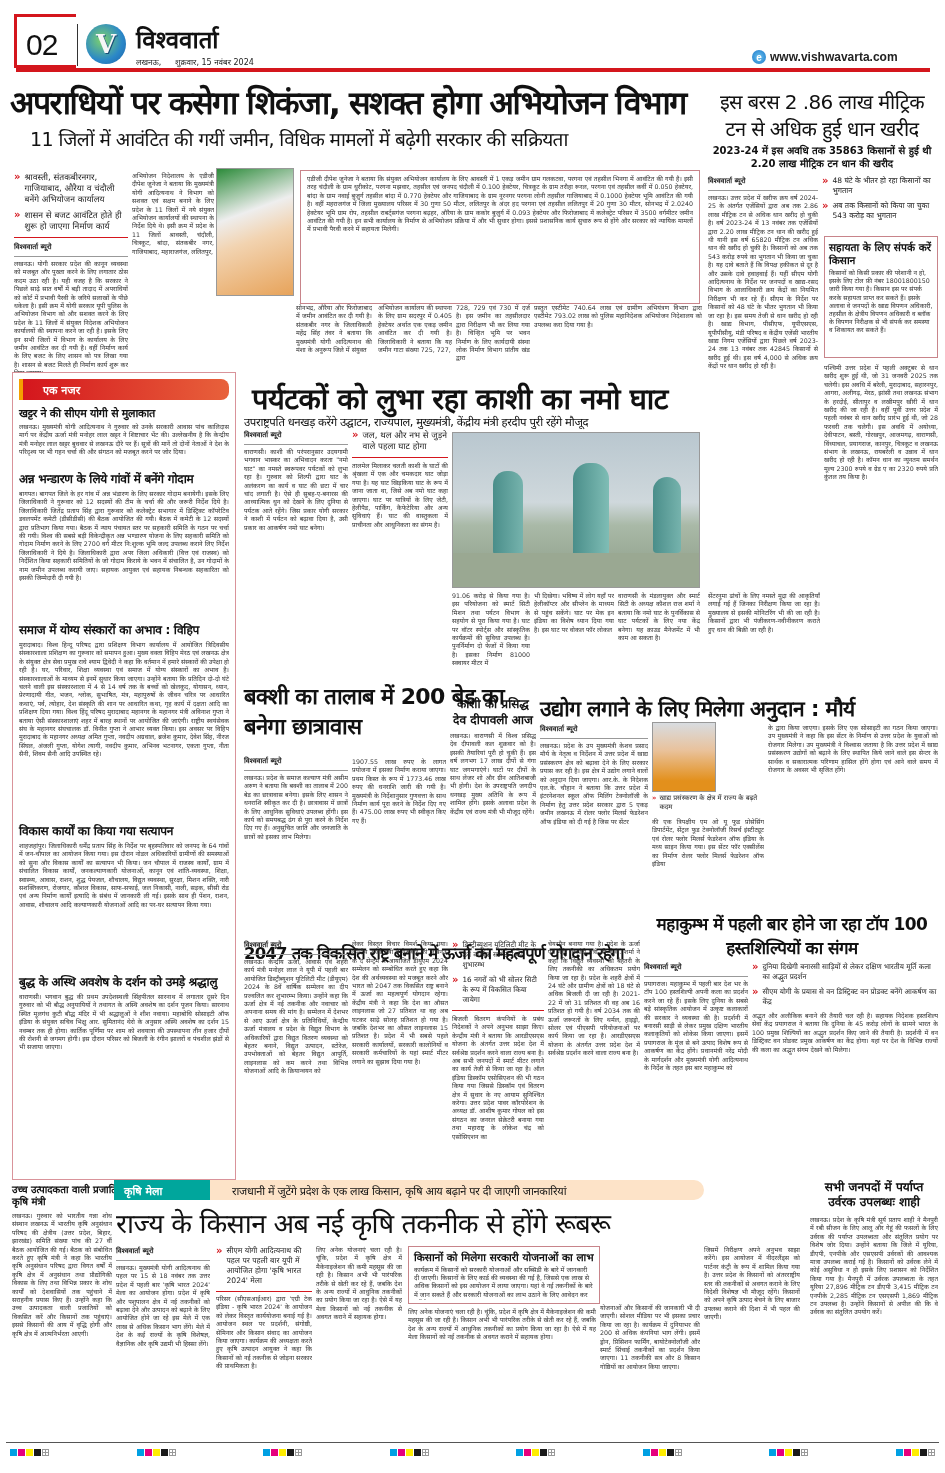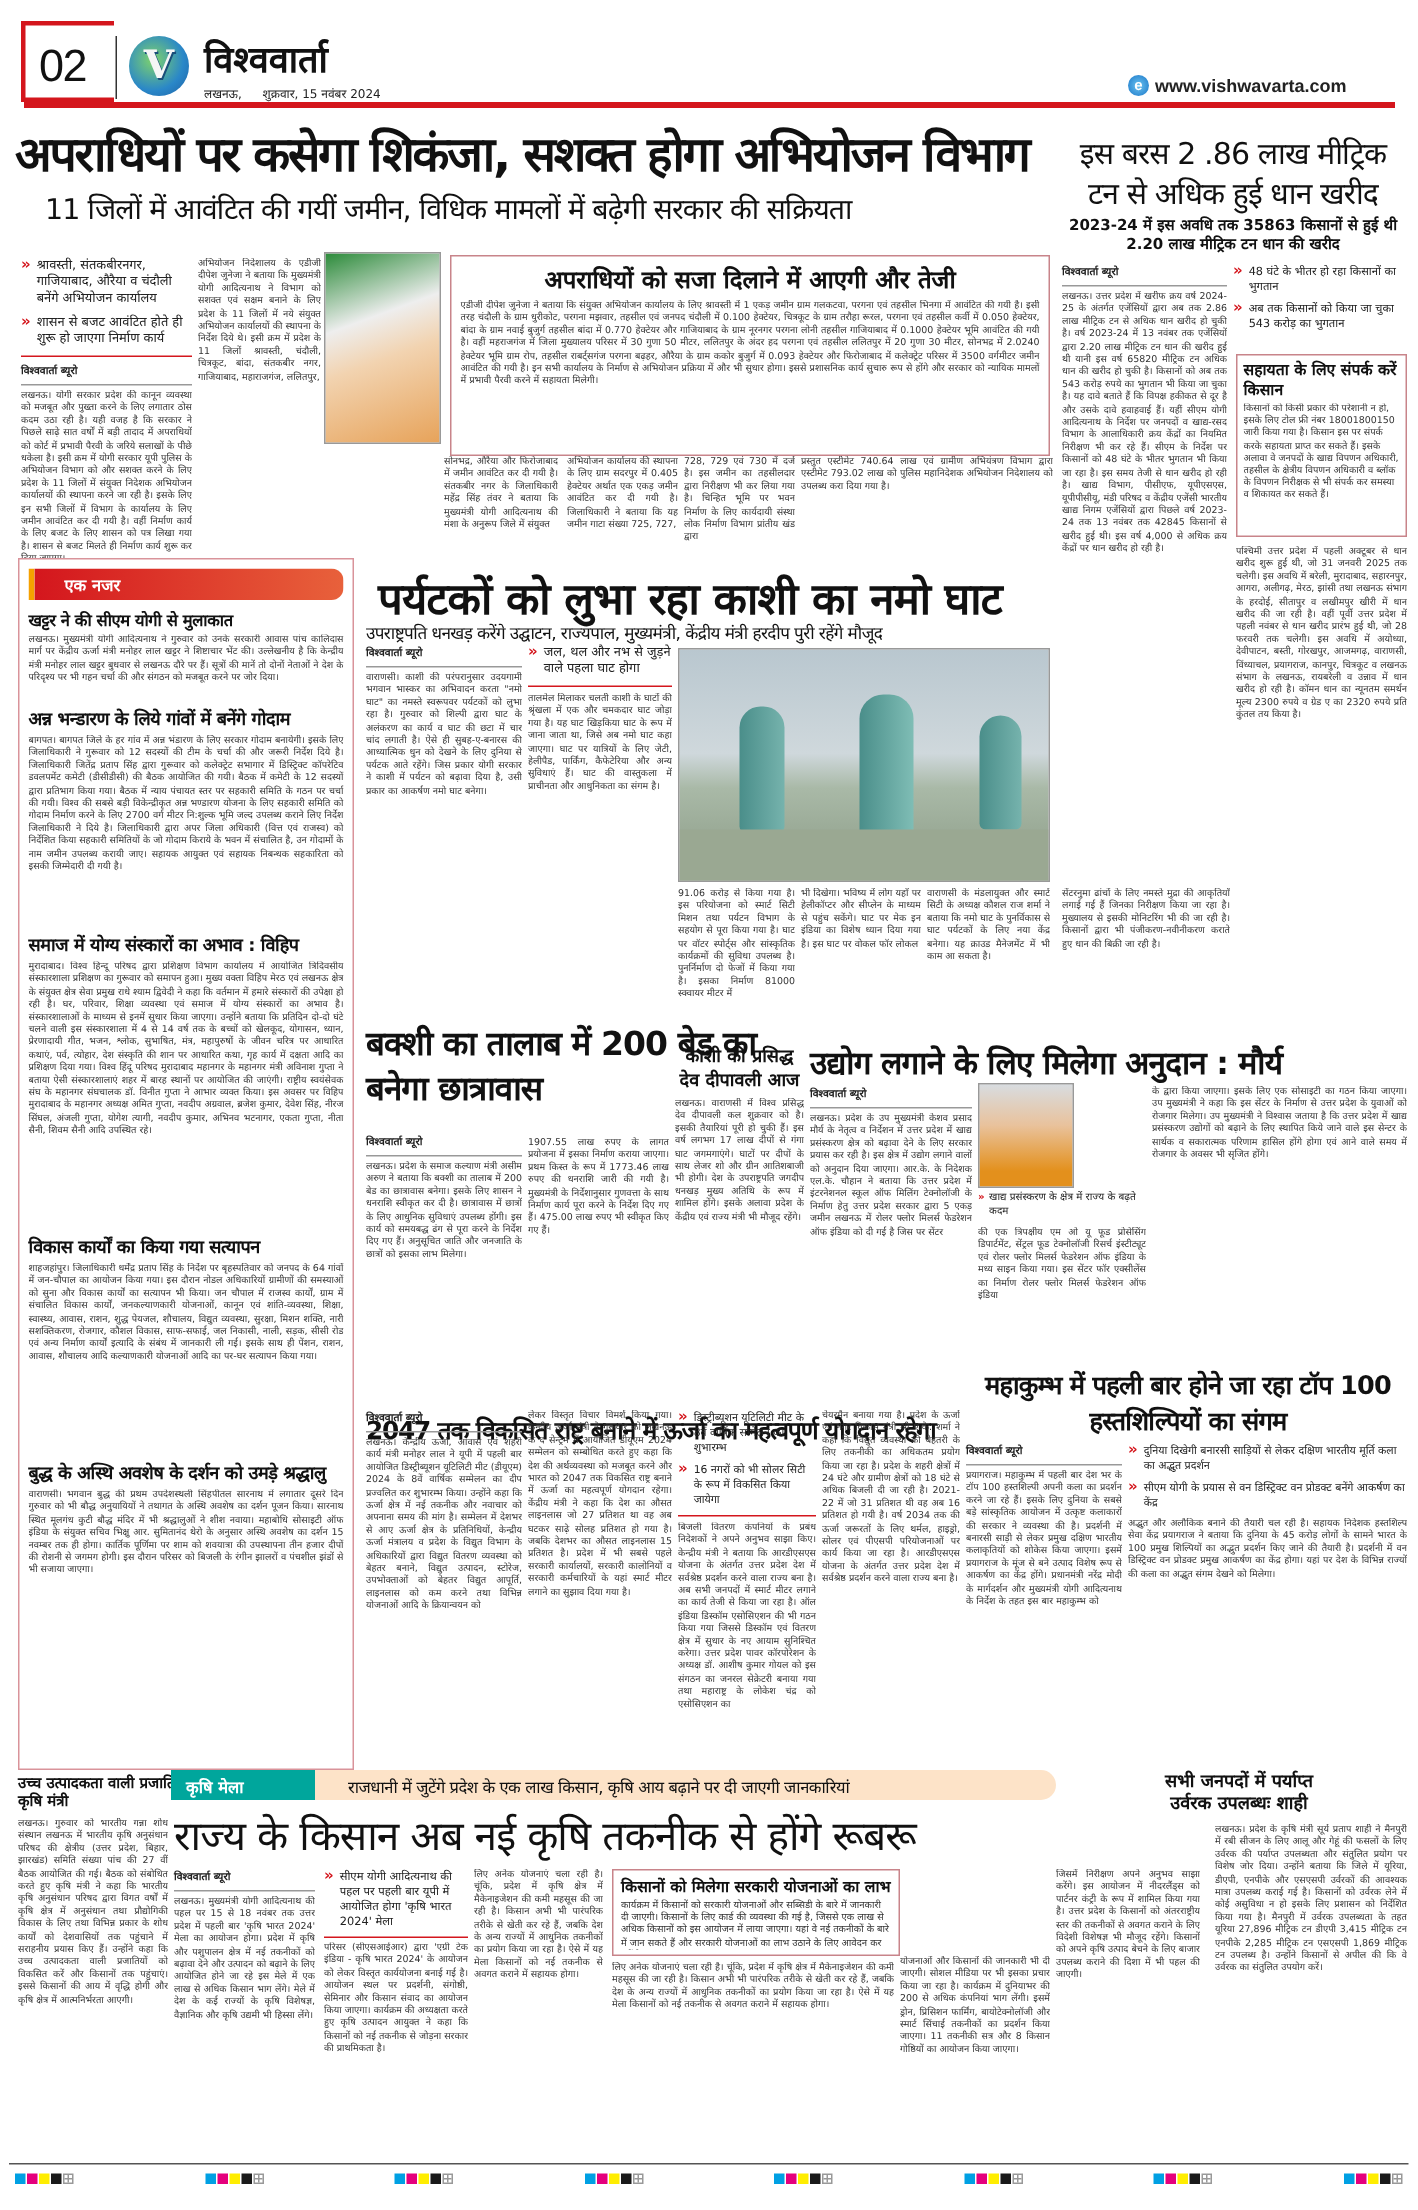--- a/index.html
+++ b/index.html
@@ -49,21 +49,20 @@
     </div>
   <div style="border-top:1px solid #d4161d;margin:3px 0 4px;"></div>
   <div class="bureau">विश्ववार्ता ब्यूरो</div>
   <div class="body-text" style="height:112px;">लखनऊ। योगी सरकार प्रदेश की कानून व्यवस्था को मजबूत और पुख्ता करने के लिए लगातार ठोस कदम उठा रही है। यही वजह है कि सरकार ने पिछले साढ़े सात वर्षों में बड़ी तादाद में अपराधियों को कोर्ट में प्रभावी पैरवी के जरिये सलाखों के पीछे धकेला है। इसी क्रम में योगी सरकार यूपी पुलिस के अभियोजन विभाग को और सशक्त करने के लिए प्रदेश के 11 जिलों में संयुक्त निदेशक अभियोजन कार्यालयों की स्थापना करने जा रही है। इसके लिए इन सभी जिलों में विभाग के कार्यालय के लिए जमीन आवंटित कर दी गयी है। वहीं निर्माण कार्य के लिए बजट के लिए शासन को पत्र लिखा गया है। शासन से बजट मिलते ही निर्माण कार्य शुरू कर दिया जाएगा।</div>
 </div>
 <div class="abs body-text" style="left:132px;top:172px;width:82px;height:192px;">अभियोजन निदेशालय के एडीजी दीपेश जुनेजा ने बताया कि मुख्यमंत्री योगी आदित्यनाथ ने विभाग को सशक्त एवं सक्षम बनाने के लिए प्रदेश के 11 जिलों में नये संयुक्त अभियोजन कार्यालयों की स्थापना के निर्देश दिये थे। इसी क्रम में प्रदेश के 11 जिलों श्रावस्ती, चंदौली, चित्रकूट, बांदा, संतकबीर नगर, गाजियाबाद, महाराजगंज, ललितपुर,</div>
 <div class="abs photo" style="left:216px;top:168px;width:78px;height:128px;background:linear-gradient(160deg,#2c8b3a 0%,#eee 35%,#f2d3b0 55%,#e7a35a 100%);"></div>
 <div class="abs body-text" style="left:296px;top:304px;width:76px;height:58px;">सोनभद्र, औरैया और फिरोजाबाद में जमीन आवंटित कर दी गयी है। संतकबीर नगर के जिलाधिकारी महेंद्र सिंह तंवर ने बताया कि मुख्यमंत्री योगी आदित्यनाथ की मंशा के अनुरूप जिले में संयुक्त</div>
 
 <div class="abs box" style="left:300px;top:170px;width:400px;height:134px;border-color:#c8848a;padding:4px 6px;">
-  <div style="text-align:center;font-size:16px;font-weight:bold;color:#111;margin-bottom:3px;">अपराधियों को सजा दिलाने में आएगी और तेजी</div>
   <div class="body-text" style="height:98px;">एडीजी दीपेश जुनेजा ने बताया कि संयुक्त अभियोजन कार्यालय के लिए श्रावस्ती में 1 एकड़ जमीन ग्राम गलकटवा, परगना एवं तहसील भिनगा में आवंटित की गयी है। इसी तरह चंदौली के ग्राम धुरीकोट, परगना मझवार, तहसील एवं जनपद चंदौली में 0.100 हेक्टेयर, चित्रकूट के ग्राम तरौहा रूरल, परगना एवं तहसील कर्वी में 0.050 हेक्टेयर, बांदा के ग्राम नवाई बुजुर्ग तहसील बांदा में 0.770 हेक्टेयर और गाजियाबाद के ग्राम नूरनगर परगना लोनी तहसील गाजियाबाद में 0.1000 हेक्टेयर भूमि आवंटित की गयी है। वहीं महराजगंज में जिला मुख्यालय परिसर में 30 गुणा 50 मीटर, ललितपुर के अंदर हद परगना एवं तहसील ललितपुर में 20 गुणा 30 मीटर, सोनभद्र में 2.0240 हेक्टेयर भूमि ग्राम रोप, तहसील राबर्ट्सगंज परगना बढ़हर, औरैया के ग्राम ककोर बुजुर्ग में 0.093 हेक्टेयर और फिरोजाबाद में कलेक्ट्रेट परिसर में 3500 वर्गमीटर जमीन आवंटित की गयी है। इन सभी कार्यालय के निर्माण से अभियोजन प्रक्रिया में और भी सुधार होगा। इससे प्रशासनिक कार्य सुचारु रूप से होंगे और सरकार को न्यायिक मामलों में प्रभावी पैरवी करने में सहायता मिलेगी।</div>
 </div>
 <div class="abs body-text" style="left:378px;top:304px;width:74px;height:58px;">अभियोजन कार्यालय की स्थापना के लिए ग्राम सदरपुर में 0.405 हेक्टेयर अर्थात एक एकड़ जमीन आवंटित कर दी गयी है। जिलाधिकारी ने बताया कि यह जमीन गाटा संख्या 725, 727,</div>
 <div class="abs body-text" style="left:456px;top:304px;width:74px;height:58px;">728, 729 एवं 730 में दर्ज है। इस जमीन का तहसीलदार द्वारा निरीक्षण भी कर लिया गया है। चिन्हित भूमि पर भवन निर्माण के लिए कार्यदायी संस्था लोक निर्माण विभाग प्रांतीय खंड द्वारा</div>
 <div class="abs body-text" style="left:534px;top:304px;width:168px;height:58px;">प्रस्तुत एस्टीमेट 740.64 लाख एवं ग्रामीण अभियंत्रण विभाग द्वारा एस्टीमेट 793.02 लाख को पुलिस महानिदेशक अभियोजन निदेशालय को उपलब्ध करा दिया गया है।</div>
 
 <div class="abs" style="left:706px;top:88px;width:232px;text-align:center;">
   <div style="font-size:20px;color:#111;white-space:nowrap;letter-spacing:-0.6px;">इस बरस 2 .86 लाख मीट्रिक</div>
   <div style="font-size:20px;color:#111;white-space:nowrap;letter-spacing:-0.6px;">टन से अधिक हुई धान खरीद</div>
 </div>
@@ -214,21 +213,21 @@
 </div>
 <div class="abs body-text" style="left:316px;top:1246px;width:86px;height:190px;">लिए अनेक योजनाएं चला रही है। चूंकि, प्रदेश में कृषि क्षेत्र में मैकेनाइजेशन की कमी महसूस की जा रही है। किसान अभी भी पारंपरिक तरीके से खेती कर रहे हैं, जबकि देश के अन्य राज्यों में आधुनिक तकनीकों का प्रयोग किया जा रहा है। ऐसे में यह मेला किसानों को नई तकनीक से अवगत कराने में सहायक होगा।</div>
 <div class="abs box" style="left:408px;top:1246px;width:192px;height:58px;border-color:#c8848a;padding:3px 5px;">
   <div style="font-size:10.5px;font-weight:bold;color:#111;margin-bottom:2px;white-space:nowrap;">किसानों को मिलेगा सरकारी योजनाओं का लाभ</div>
   <div style="font-size:6.4px;line-height:8.2px;color:#333;height:34px;overflow:hidden;">कार्यक्रम में किसानों को सरकारी योजनाओं और सब्सिडी के बारे में जानकारी दी जाएगी। किसानों के लिए कार्ड की व्यवस्था की गई है, जिससे एक लाख से अधिक किसानों को इस आयोजन में लाया जाएगा। यहां वे नई तकनीकों के बारे में जान सकते हैं और सरकारी योजनाओं का लाभ उठाने के लिए आवेदन कर सकेंगे।</div>
 </div>
 <div class="abs body-text" style="left:600px;top:1304px;width:100px;height:132px;">योजनाओं और किसानों की जानकारी भी दी जाएगी। सोशल मीडिया पर भी इसका प्रचार किया जा रहा है। कार्यक्रम में दुनियाभर की 200 से अधिक कंपनियां भाग लेंगी। इसमें ड्रोन, प्रिसिशन फार्मिंग, बायोटेक्नोलॉजी और स्मार्ट सिंचाई तकनीकों का प्रदर्शन किया जाएगा। 11 तकनीकी सत्र और 8 किसान गोष्ठियों का आयोजन किया जाएगा।</div>
 <div class="abs body-text" style="left:704px;top:1246px;width:96px;height:190px;">जिसमें निरीक्षण अपने अनुभव साझा करेंगे। इस आयोजन में नीदरलैंड्स को पार्टनर कंट्री के रूप में शामिल किया गया है। उत्तर प्रदेश के किसानों को अंतरराष्ट्रीय स्तर की तकनीकों से अवगत कराने के लिए विदेशी विशेषज्ञ भी मौजूद रहेंगे। किसानों को अपने कृषि उत्पाद बेचने के लिए बाजार उपलब्ध कराने की दिशा में भी पहल की जाएगी।</div>
 <div class="abs body-text" style="left:408px;top:1308px;width:188px;height:128px;">लिए अनेक योजनाएं चला रही है। चूंकि, प्रदेश में कृषि क्षेत्र में मैकेनाइजेशन की कमी महसूस की जा रही है। किसान अभी भी पारंपरिक तरीके से खेती कर रहे हैं, जबकि देश के अन्य राज्यों में आधुनिक तकनीकों का प्रयोग किया जा रहा है। ऐसे में यह मेला किसानों को नई तकनीक से अवगत कराने में सहायक होगा।</div>
 
-<div class="abs" style="left:762px;top:1180px;width:128px;text-align:center;font-size:12px;font-weight:bold;color:#111;line-height:15px;">सभी जनपदों में पर्याप्त उर्वरक उपलब्धः शाही</div>
+<div class="abs" style="left:810px;top:1180px;width:128px;text-align:center;font-size:12px;font-weight:bold;color:#111;line-height:15px;">सभी जनपदों में पर्याप्त उर्वरक उपलब्धः शाही</div>
 <div class="abs body-text" style="left:810px;top:1216px;width:128px;height:220px;">लखनऊ। प्रदेश के कृषि मंत्री सूर्य प्रताप शाही ने मैनपुरी में रबी सीजन के लिए आलू और गेहूं की फसलों के लिए उर्वरक की पर्याप्त उपलब्धता और संतुलित प्रयोग पर विशेष जोर दिया। उन्होंने बताया कि जिले में यूरिया, डीएपी, एनपीके और एसएसपी उर्वरकों की आवश्यक मात्रा उपलब्ध कराई गई है। किसानों को उर्वरक लेने में कोई असुविधा न हो इसके लिए प्रशासन को निर्देशित किया गया है। मैनपुरी में उर्वरक उपलब्धता के तहत यूरिया 27,896 मीट्रिक टन डीएपी 3,415 मीट्रिक टन एनपीके 2,285 मीट्रिक टन एसएसपी 1,869 मीट्रिक टन उपलब्ध है। उन्होंने किसानों से अपील की कि वे उर्वरक का संतुलित उपयोग करें।</div>
 
 <div class="abs" style="left:6px;top:1442px;width:933px;height:1px;background:#555;"></div>
 <div class="abs" id="color-bar" style="left:10px;top:1449px;width:925px;display:flex;justify-content:space-between;">
     <div class="cmyk">
       <span style="background: rgb(0, 160, 227);"></span>
       <span style="background: rgb(229, 0, 125);"></span>
       <span style="background: rgb(255, 237, 0);"></span>
       <span style="background: rgb(26, 26, 26);"></span>
       <span style="border: 1px solid rgb(153, 153, 153); width: 7px; height: 7px; background: linear-gradient(rgb(153, 153, 153), rgb(153, 153, 153)) center center / 1px 100% no-repeat, linear-gradient(rgb(153, 153, 153), rgb(153, 153, 153)) center center / 100% 1px no-repeat;"></span>

